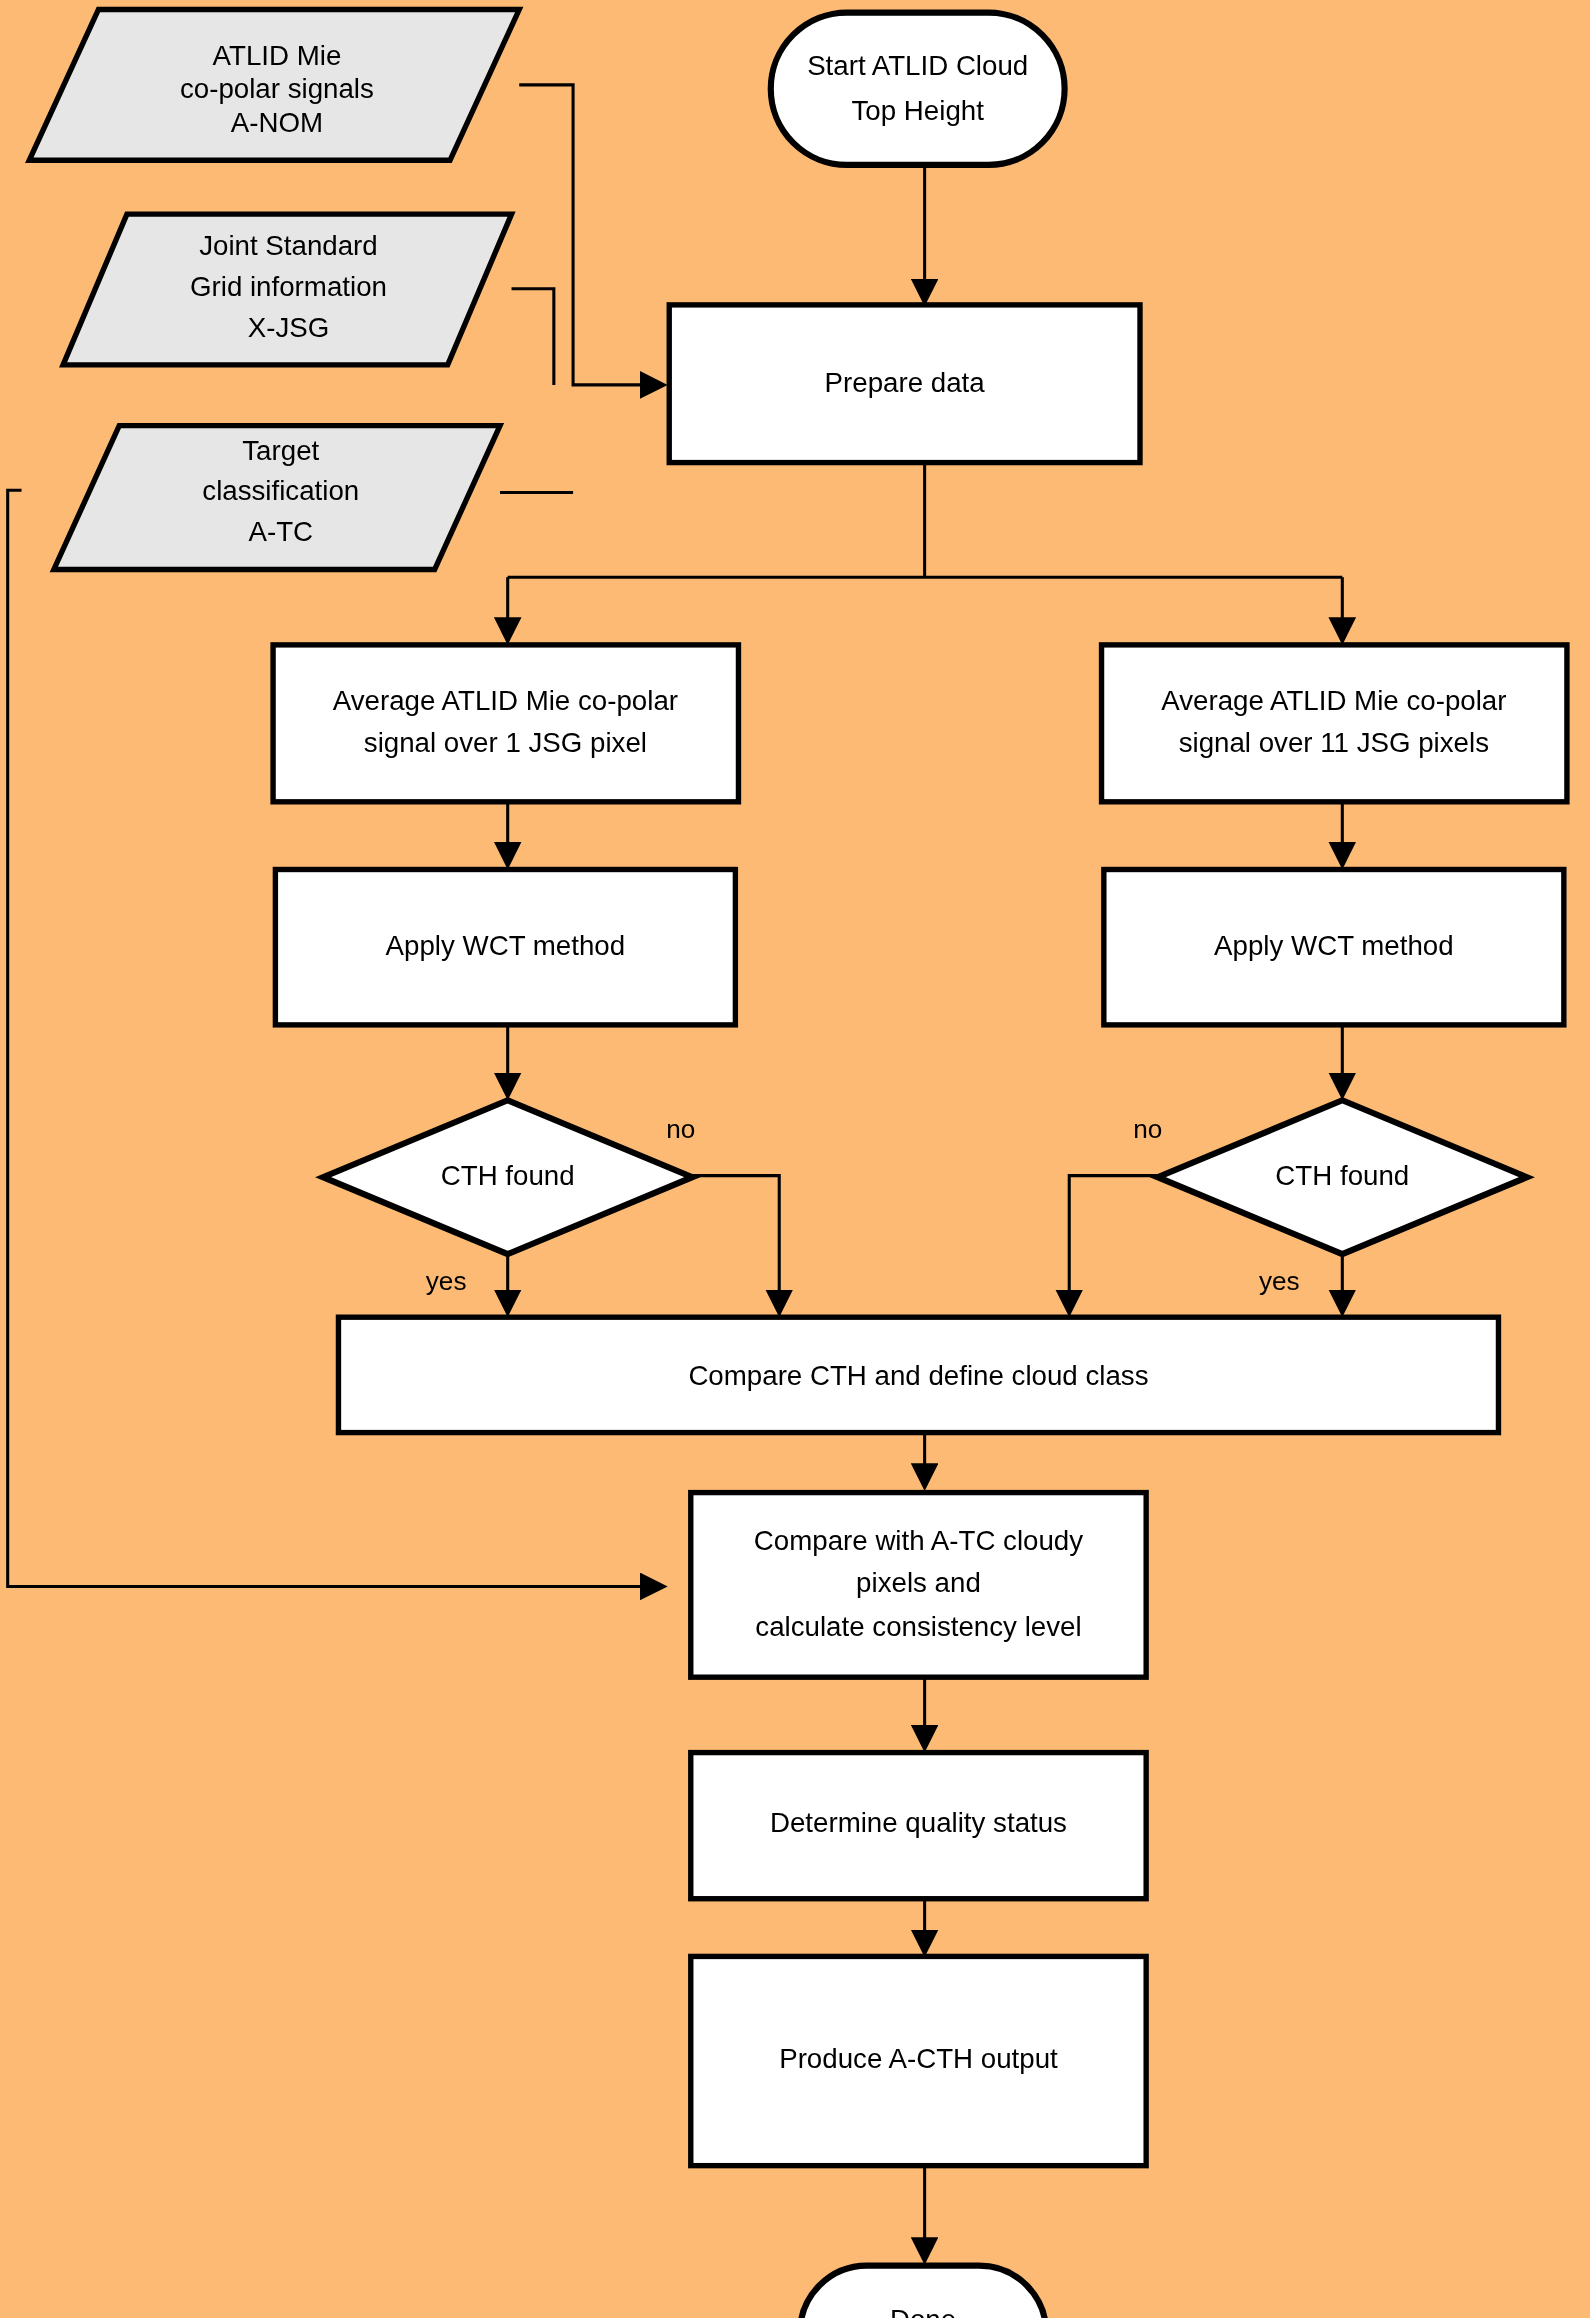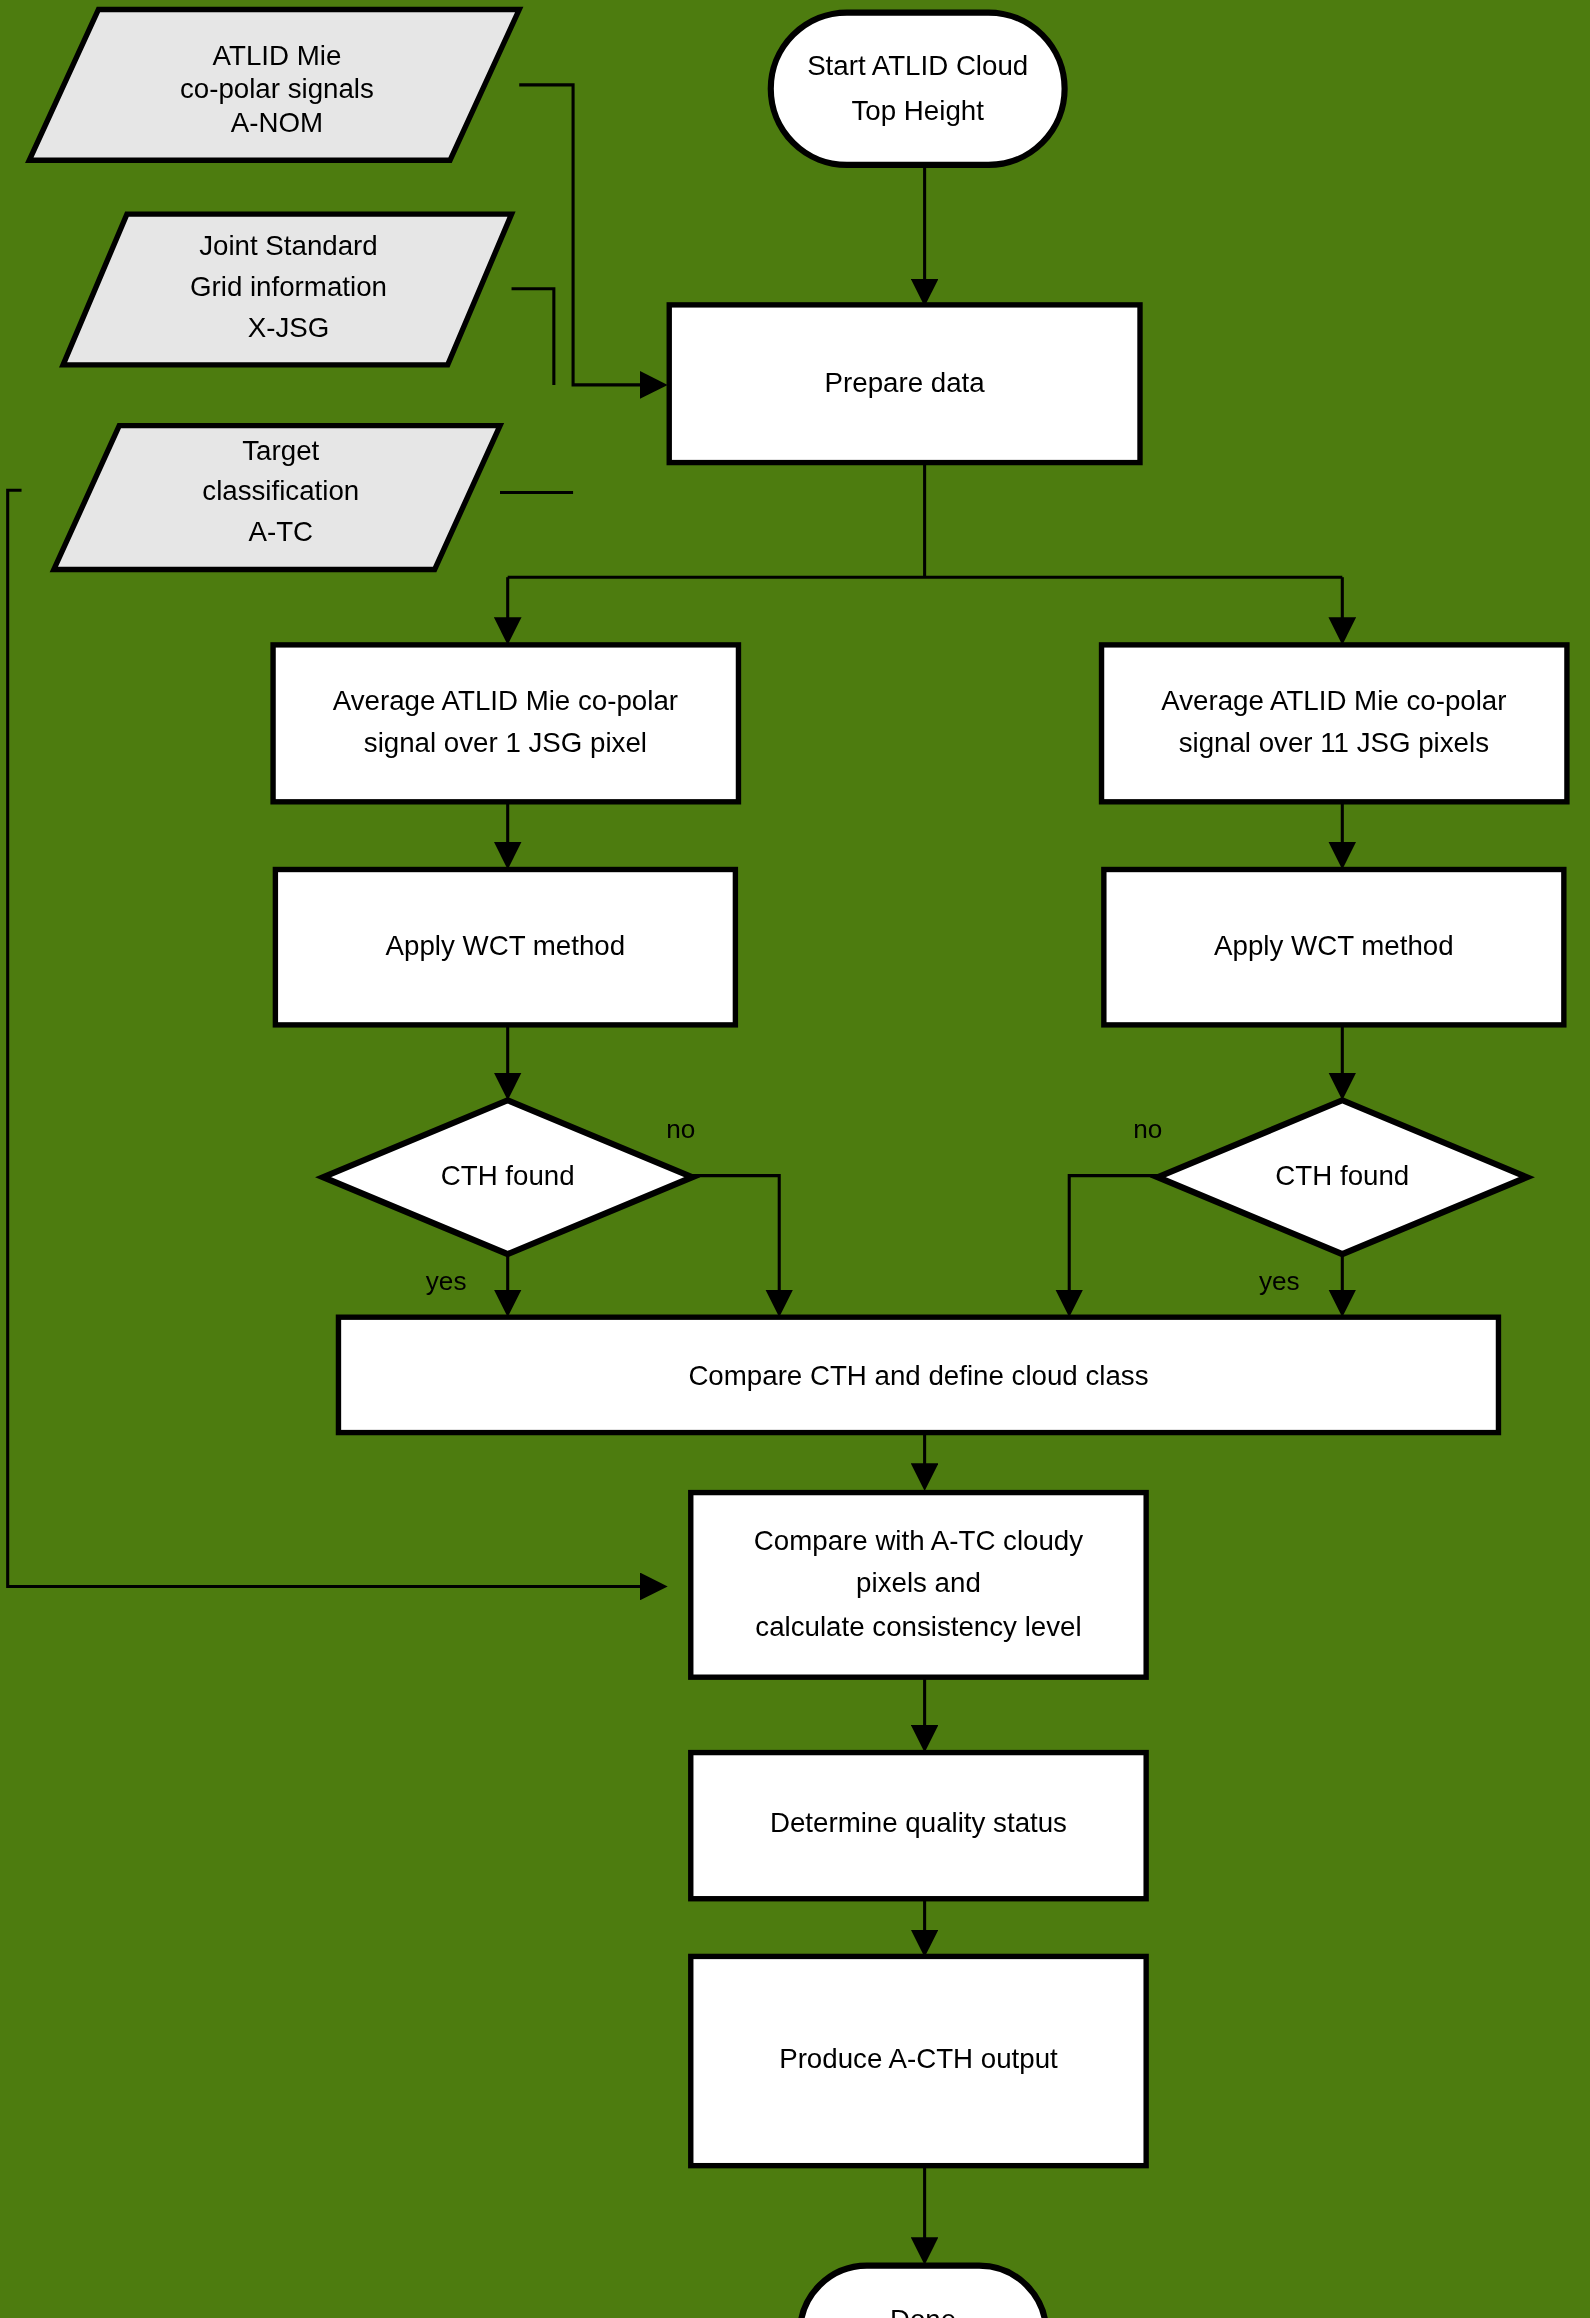--- a/index.html
+++ b/index.html
@@ -4,21 +4,21 @@
 <style>
   html, body {
     margin: 0;
     padding: 0;
     background: #ffffff;
   }
   #flowchart-root {
     position: relative;
     width: 1590px;
     height: 2319px;
-    background: #4d7c0f;
+    background: #fdba74;
     font-family: "Liberation Sans", sans-serif;
   }
   svg.flow-canvas {
     position: absolute;
     top: 0;
     left: 0;
     width: 1590px;
     height: 2319px;
     display: block;
   }

